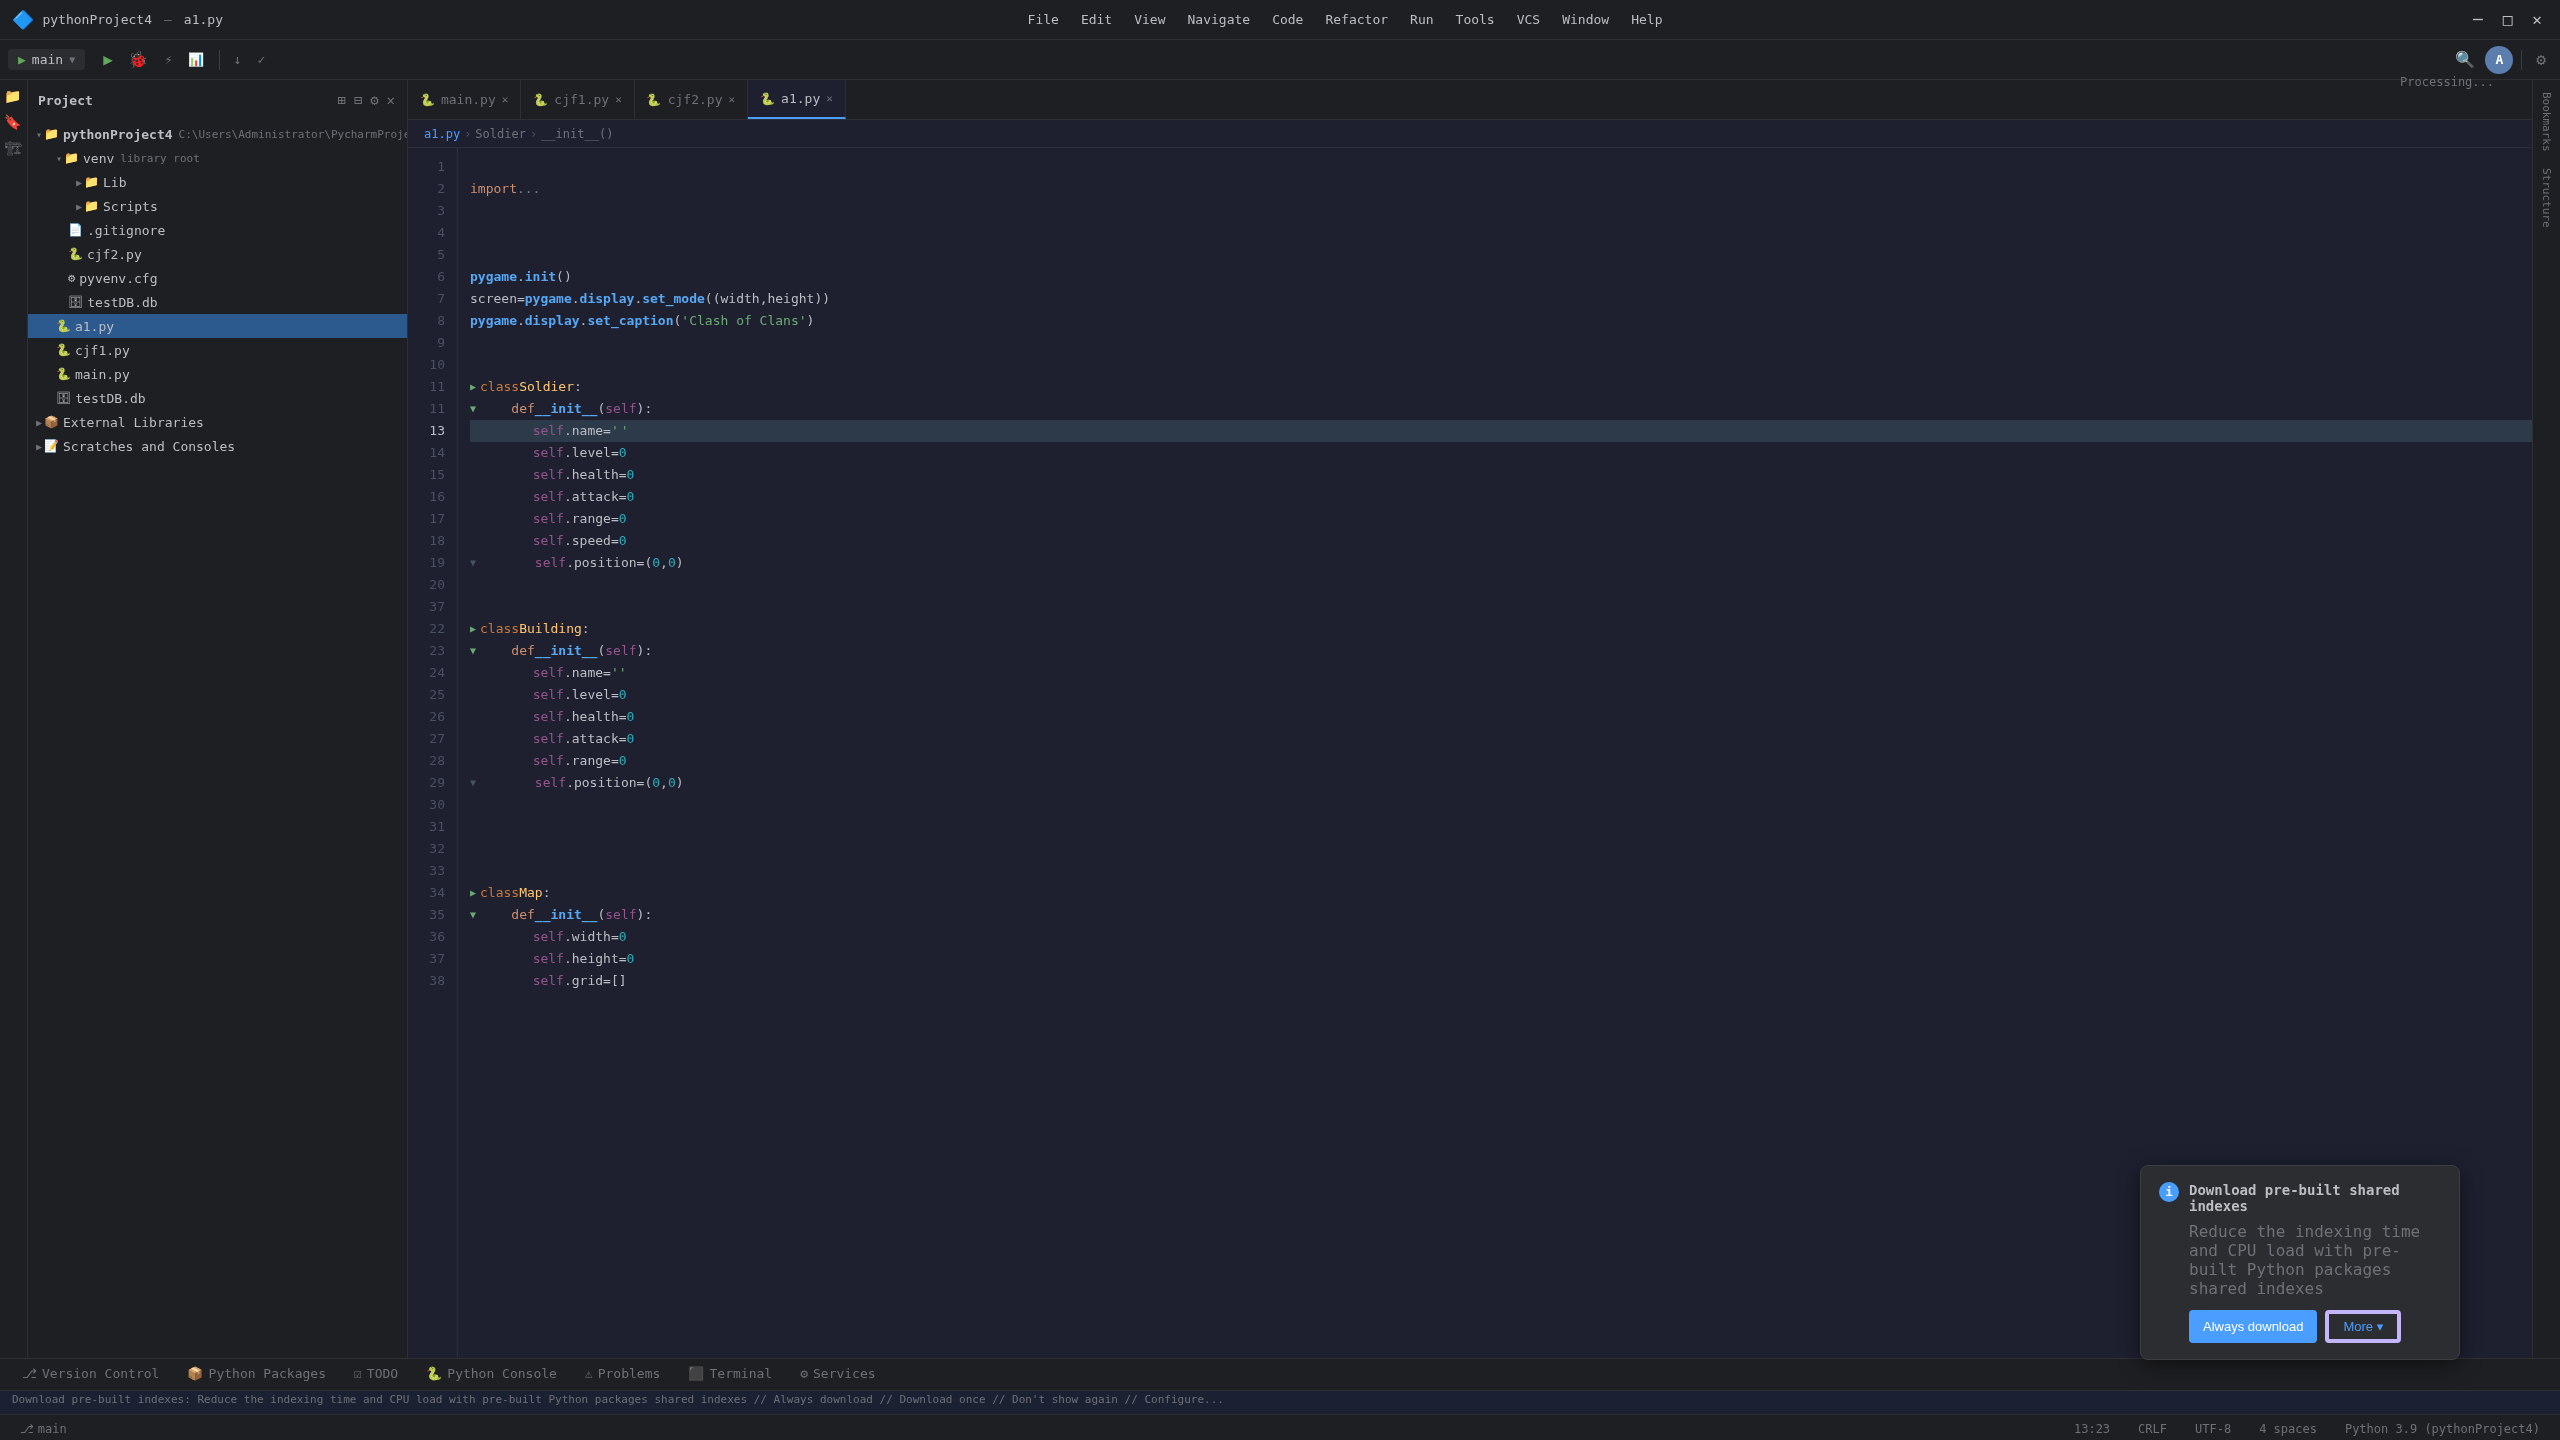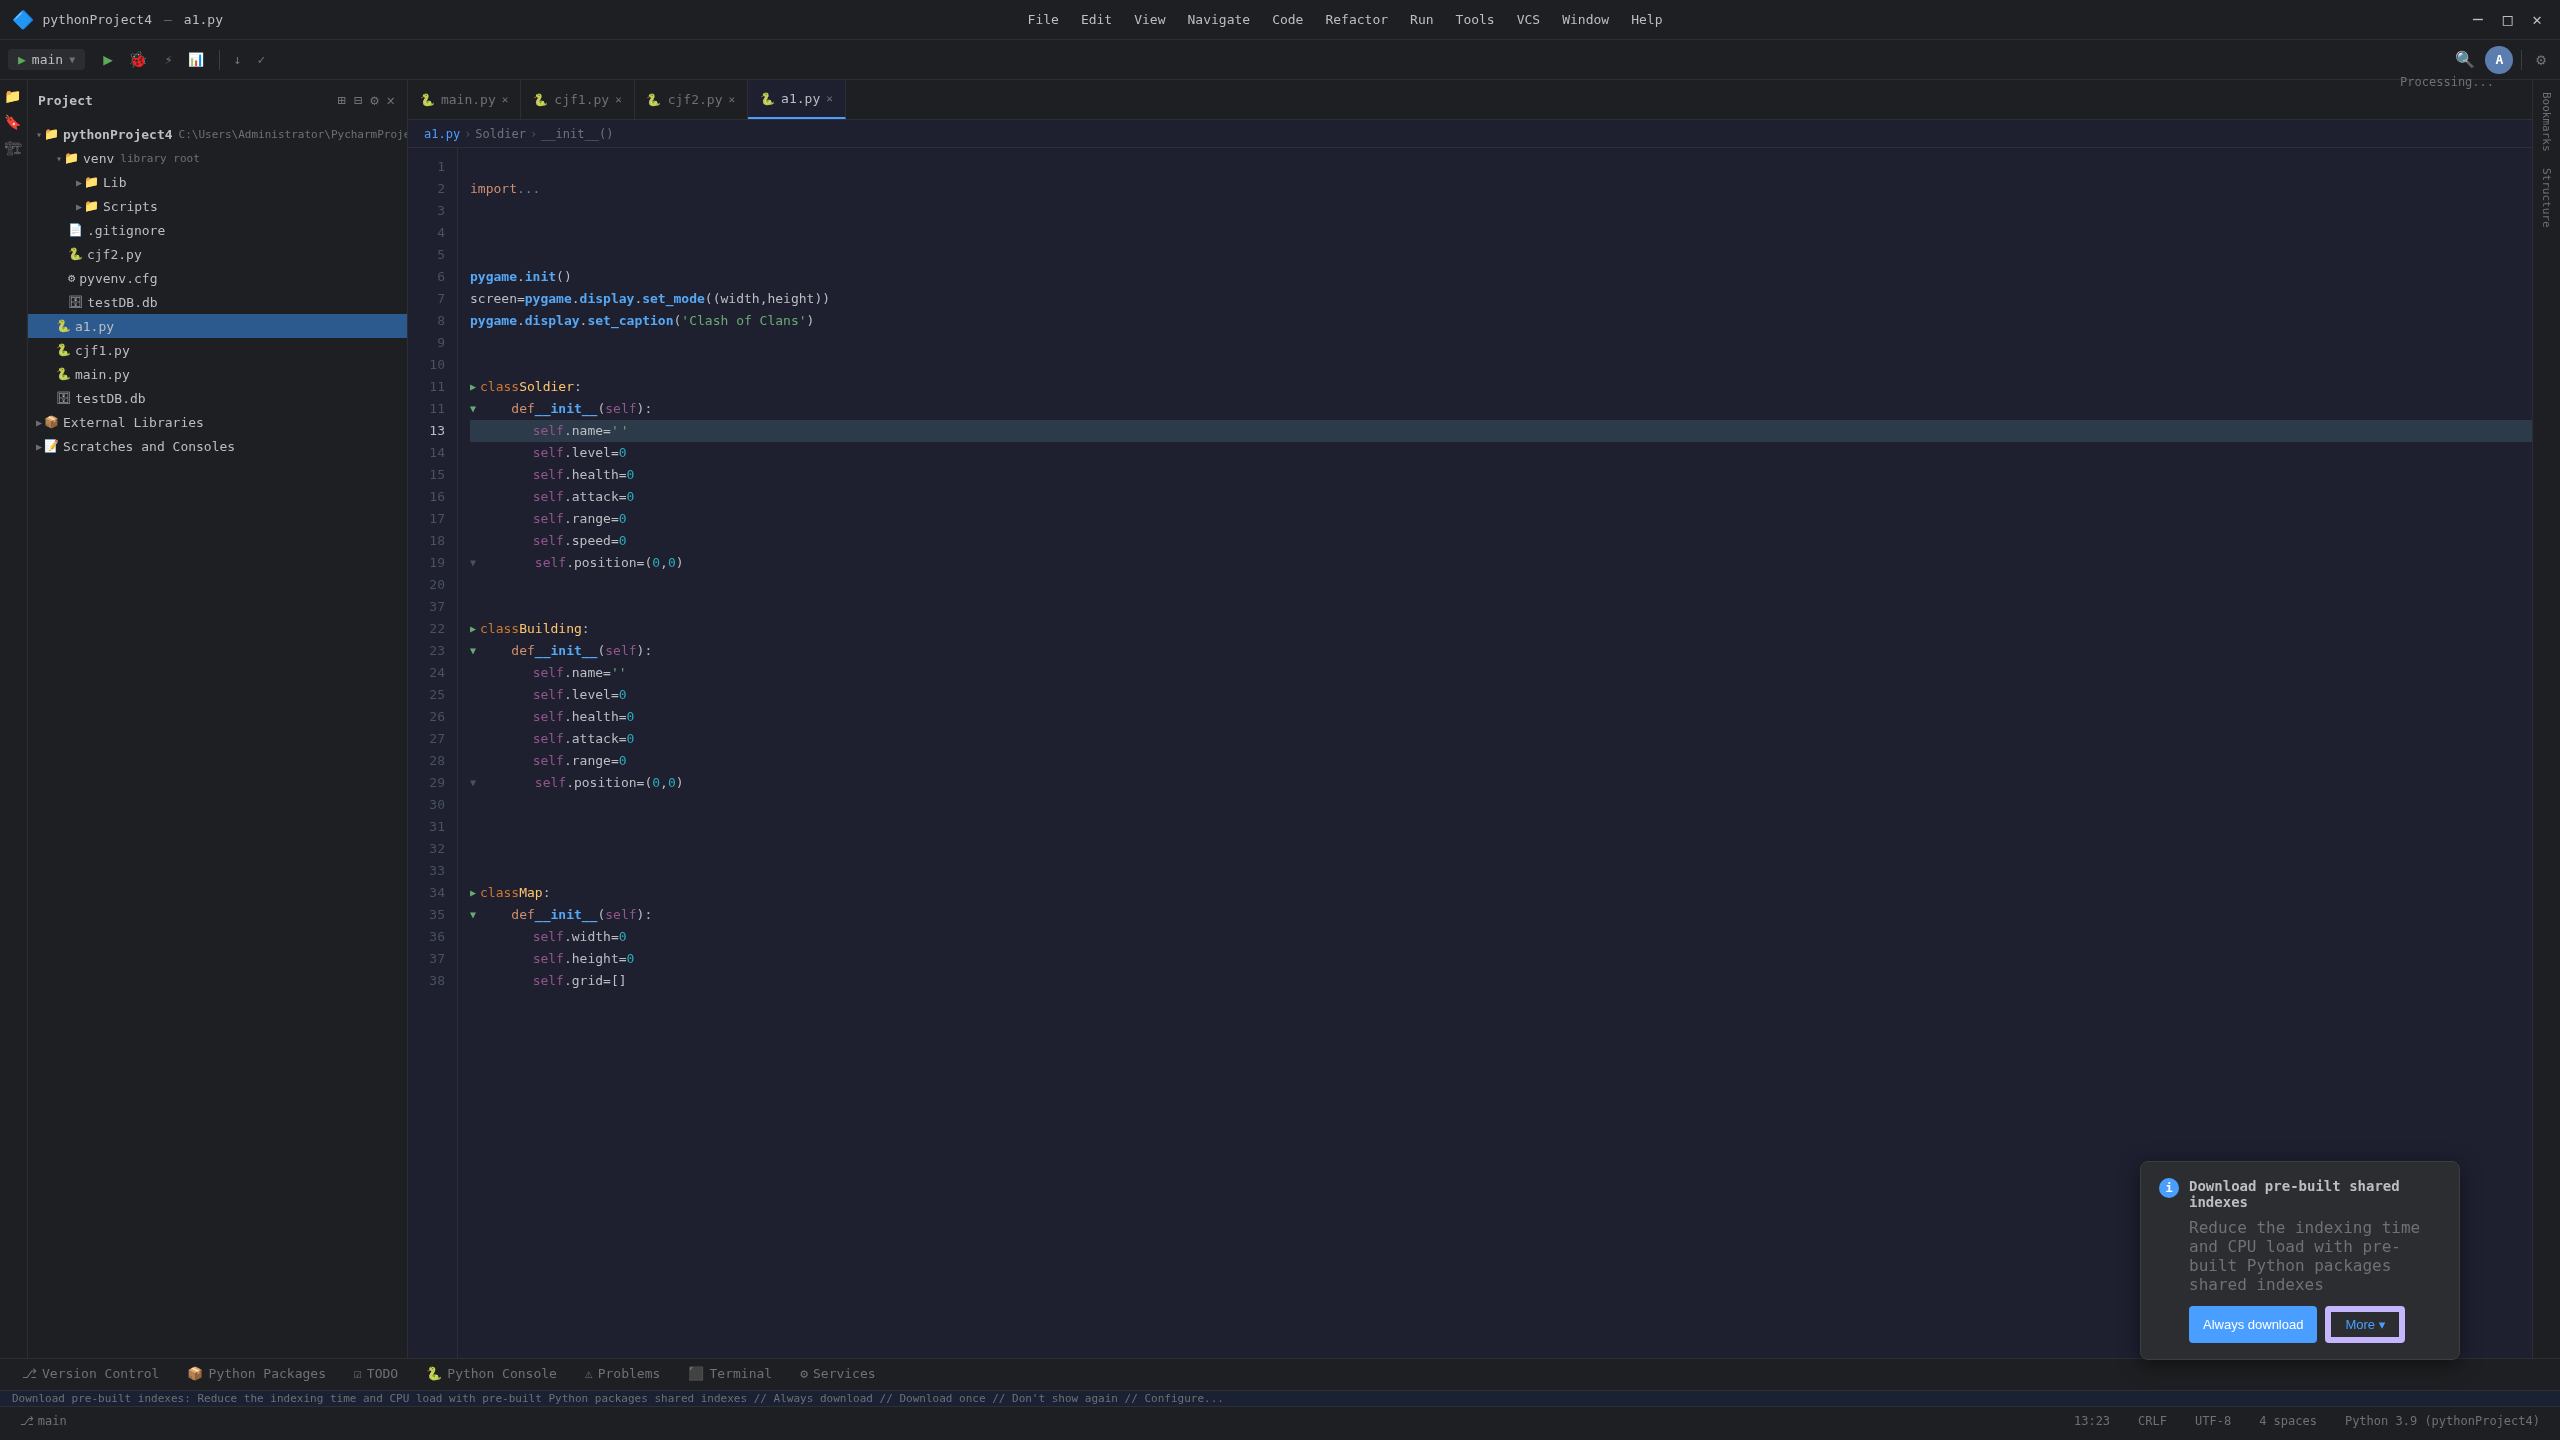--- a/index.html
+++ b/index.html
@@ -294,21 +294,21 @@
     .notif-desc { font-size: 16px; color: #6f7078; margin-bottom: 12px; padding-left: 30px; }
     .notif-actions { display: flex; gap: 8px; padding-left: 30px; }
     .notif-btn {
       padding: 5px 14px;
       border-radius: 4px;
       border: none;
       cursor: pointer;
       font-size: 13px;
     }
     .notif-btn.primary { background: #4a9eff; color: white; }
-    .notif-btn.secondary { background: transparent; color: #4a9eff; border: 6px solid #c4b5fd; }
+    .notif-btn.secondary { background: transparent; color: #4a9eff; border: 4px solid #c4b5fd; }
 
     
     #processing {
       position: absolute;
       top: 75px;
       right: 66px;
       font-size: 12px;
       color: #6f7078;
     }
 
@@ -363,23 +363,22 @@
     ::-webkit-scrollbar-thumb { background: #3c3f41; border-radius: 4px; }
 
     .line-selected { background: #2d3a4a; }
     
     .info-strip {
       background: #1a2133;
       color: #6f7078;
       font-size: 11px;
       padding: 2px 12px;
       display: flex;
-      align-items: center;
       gap: 6px;
-      height: 16px;
+      height: 24px;
       border-top: 1px solid #2d2f33;
     }
   </style>
 </head>
 <body>
 
 <div id="title-bar">
   <div class="left">
     <span style="color:#4a9eff;font-size:18px;">🔷</span>
     <span style="font-size:13px;color:#bcbec4;margin-right:4px;">pythonProject4</span>

